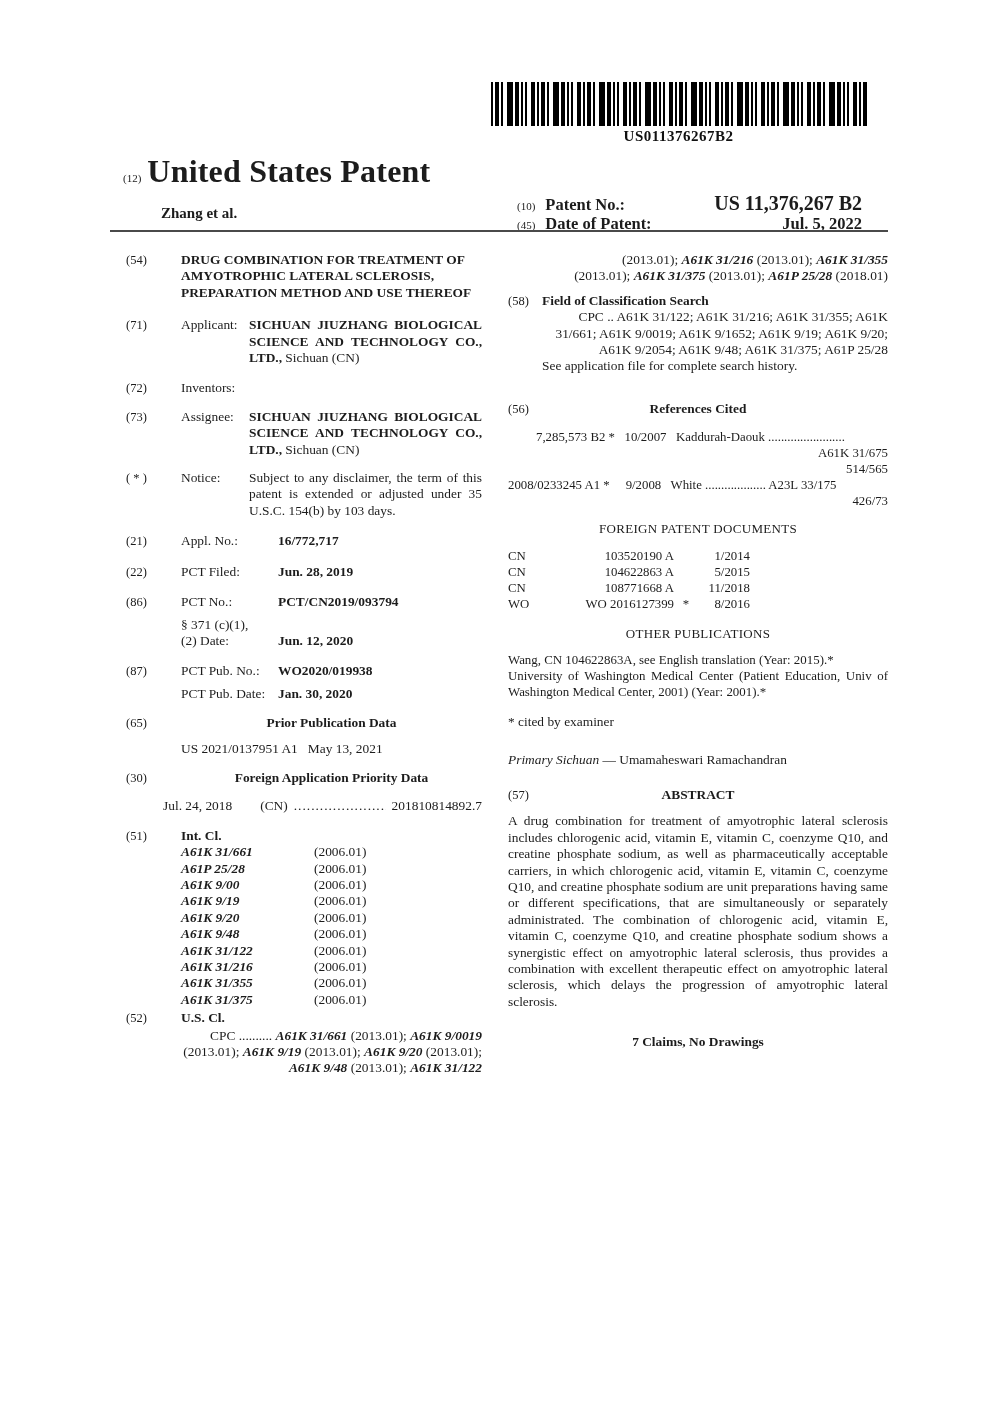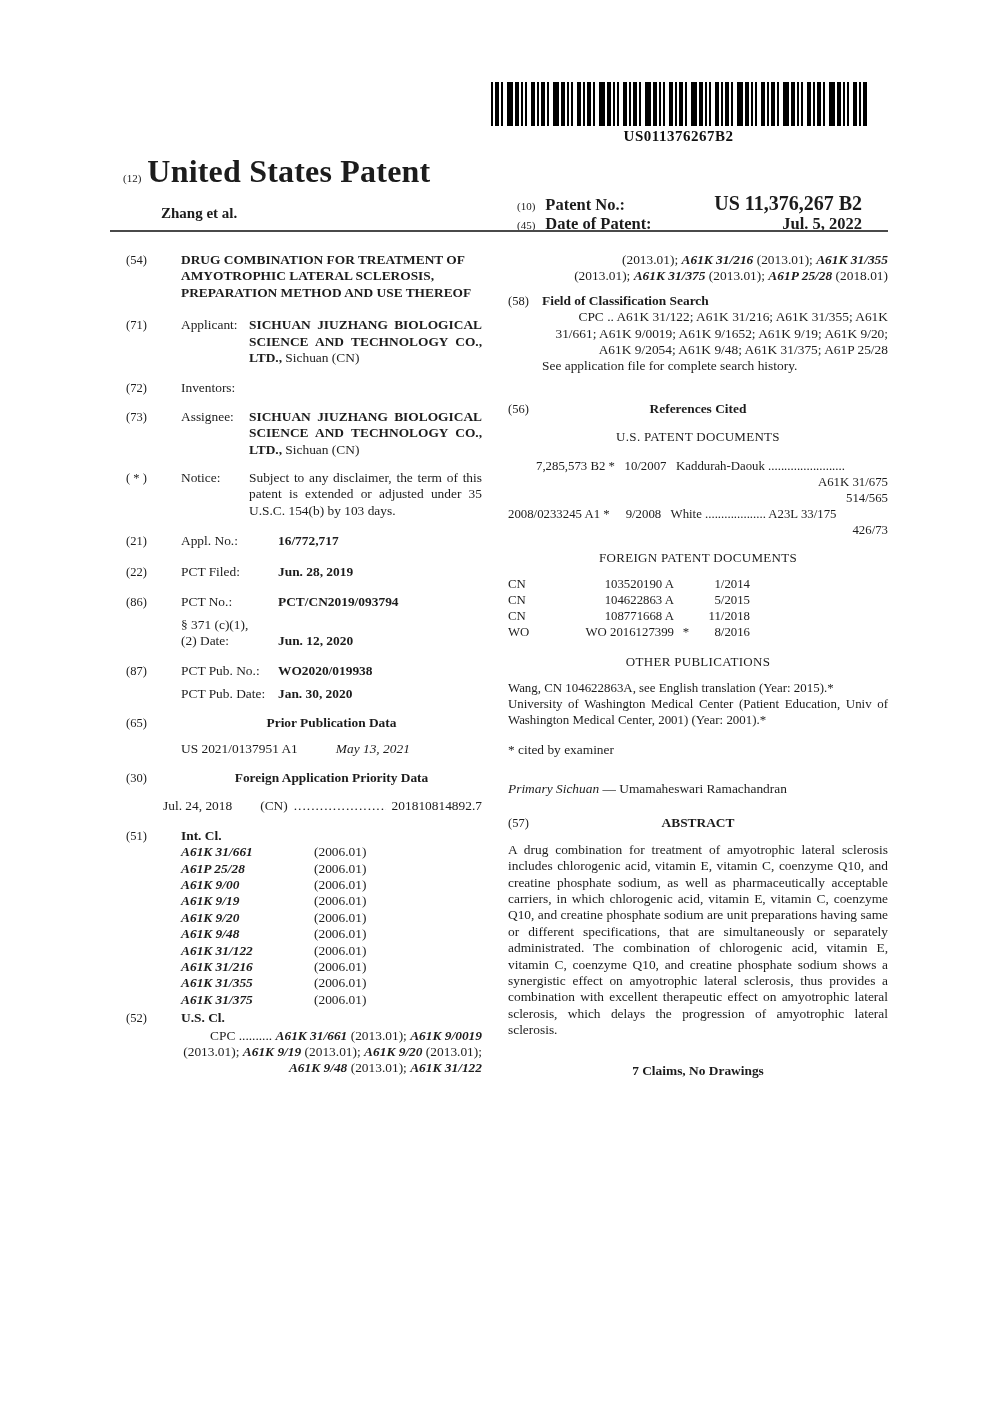--- a/index.html
+++ b/index.html
@@ -42,21 +42,21 @@
   .ebody { flex:1; min-width:0; }
   .patent-title { font-weight:700; }
   .lblrow { display:flex; }
   .lbl68 { width:68px; flex:none; }
   .lbl97 { width:97px; flex:none; }
   .flexval { flex:1; min-width:0; text-align:justify; }
   .mb16 { margin-bottom:16px; } .mb12 { margin-bottom:12px; } .mb13 { margin-bottom:13px; } .mb2 { margin-bottom:2px; }
   .subline { margin-top:6px; }
   .chead { text-align:center; font-weight:700; }
   .pubrow { display:flex; margin-top:9px; }
-  .pubdate { margin-left:38px;font-style:italic; }
+  .pubdate { margin-left:10px; }
   .priority-row { display:flex; margin-top:12px; margin-left:-18px; align-items:baseline; }
   .prio-country { margin-left:28px; margin-right:6px; }
   .prio-dots { flex:1; overflow:hidden; white-space:nowrap; letter-spacing:1px; }
   .prio-num { margin-left:6px; }
   .iclrow { display:flex; }
   .iclcode { width:133px; flex:none; font-weight:700; font-style:italic; }
   .cpcblock { text-align:right; margin-top:1px; }
 
   
   .rsec { position:relative; }
@@ -358,21 +358,20 @@
         <div class="rbody">
           <div class="b">Field of Classification Search</div>
           <div class="cpcright">CPC .. A61K 31/122; A61K 31/216; A61K 31/355; A61K 31/661; A61K 9/0019; A61K 9/1652; A61K 9/19; A61K 9/20; A61K 9/2054; A61K 9/48; A61K 31/375; A61P 25/28</div>
           <div class="seenote">See application file for complete search history.</div>
         </div>
       </div>
 
       <div class="rsec" style="margin-bottom:22px;">
         <div class="rnum">(56)</div>
         <div class="rcphead">References Cited</div>
-        <div class="rsubhead" style="margin-top:12px;">U.S. PATENT DOCUMENTS</div>
         <div class="reflines" style="margin-top:12px;">
           <div class="refline ind">7,285,573 B2 *   10/2007   Kaddurah-Daouk ........................</div>
           <div class="refline r">A61K 31/675</div>
           <div class="refline r">514/565</div>
           <div class="refline">2008/0233245 A1 *     9/2008   White ................... A23L 33/175</div>
           <div class="refline r">426/73</div>
         </div>
         <div class="rsubhead" style="margin-top:12px;">FOREIGN PATENT DOCUMENTS</div>
         <div class="ftable">
           <div class="frow">

